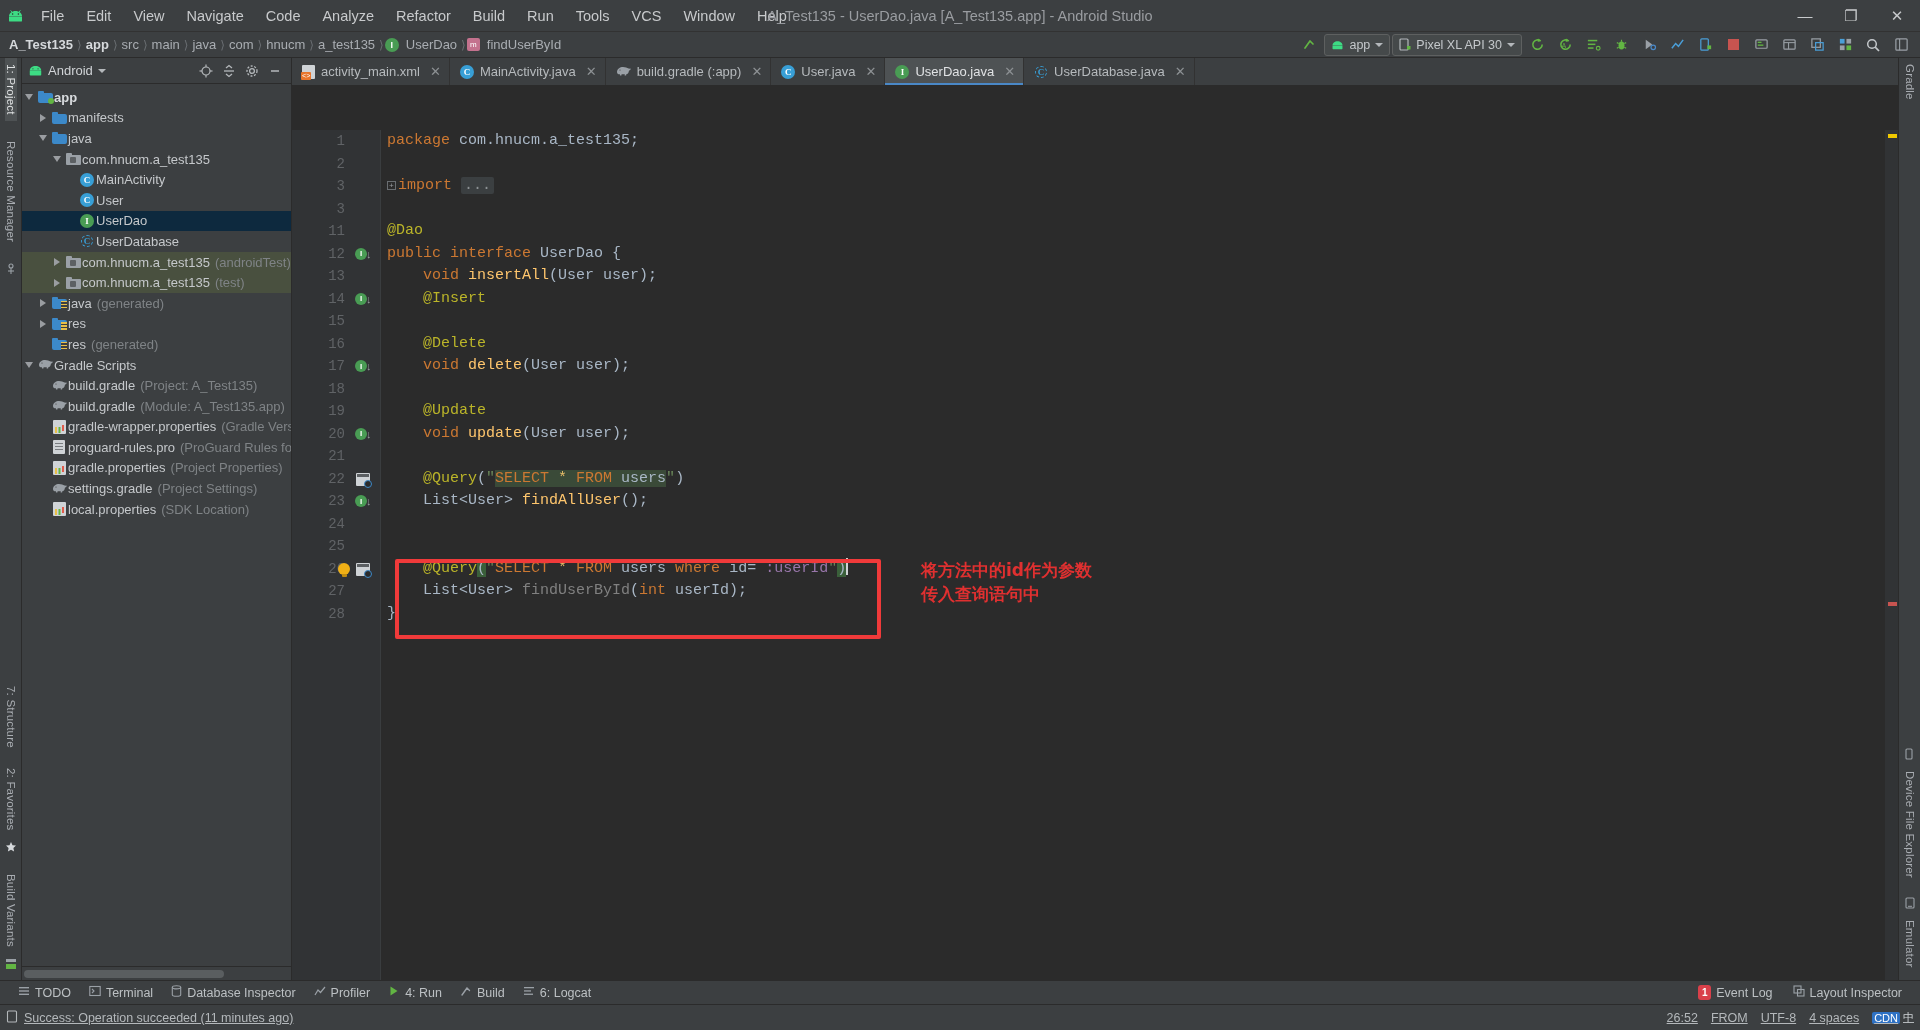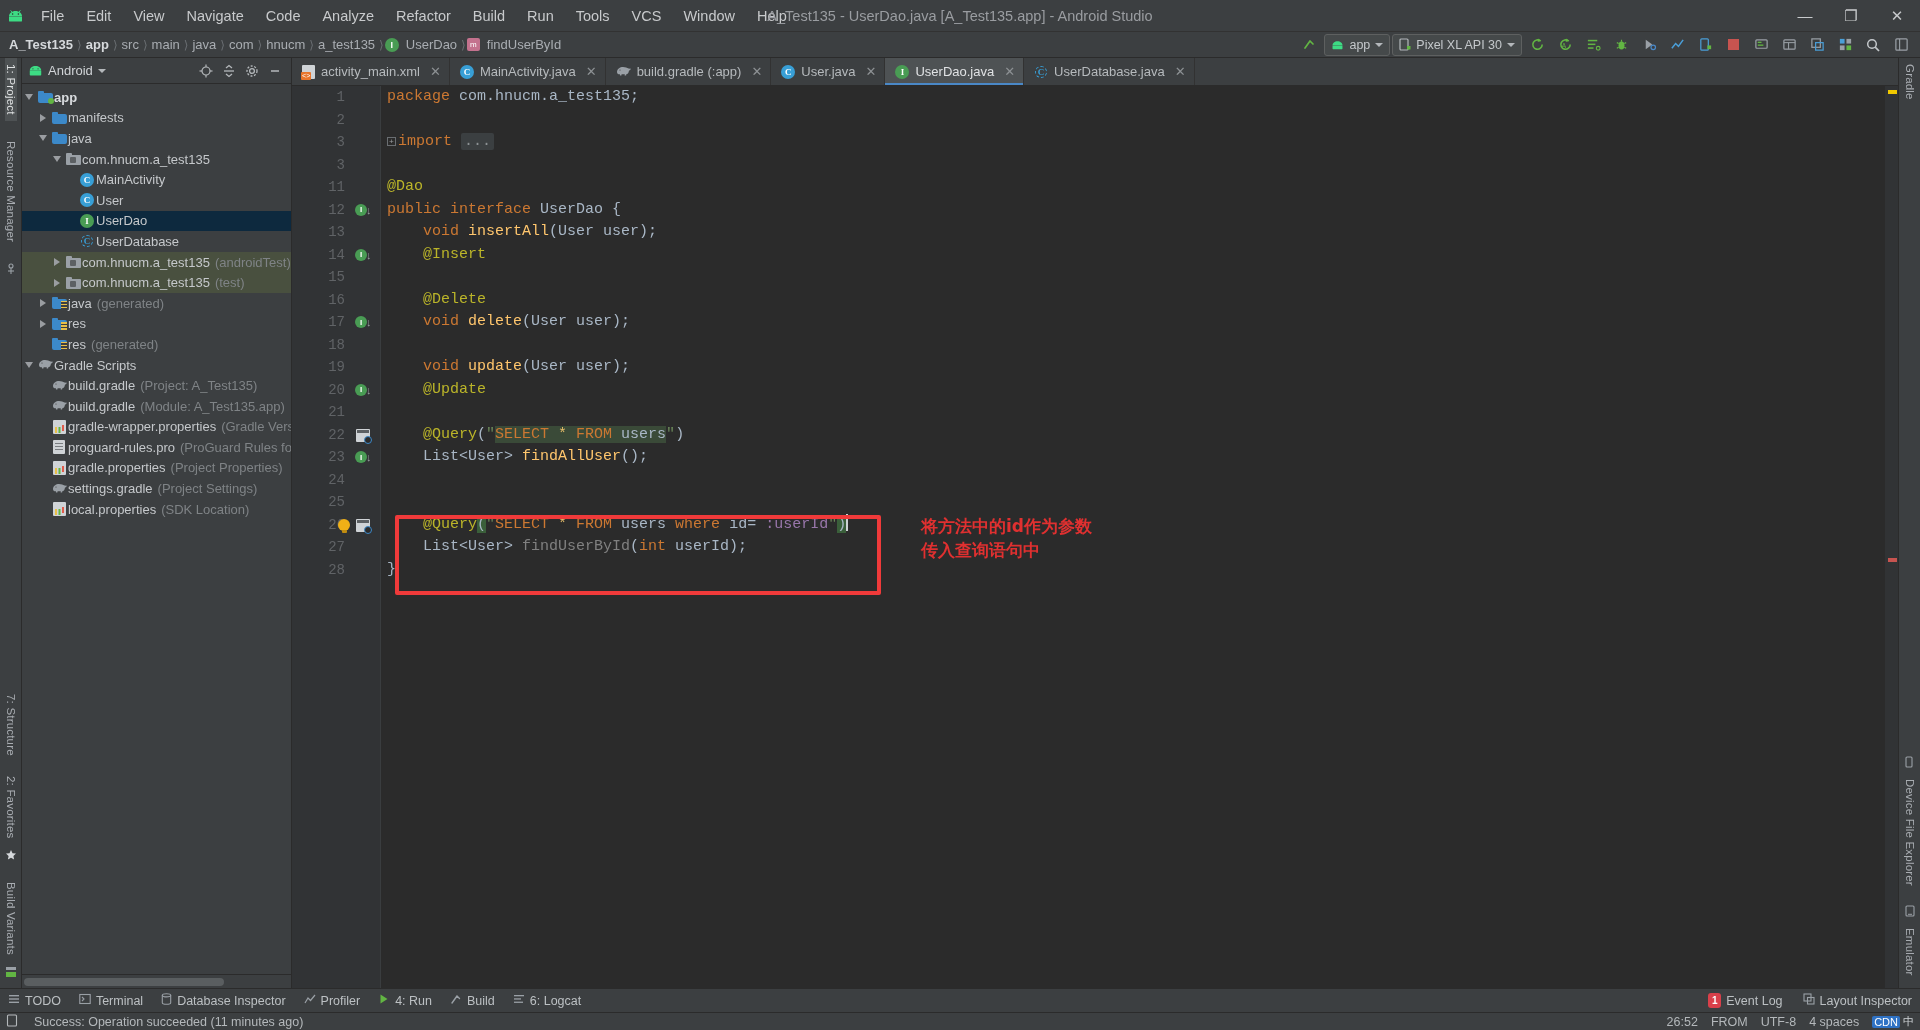--- a/index.html
+++ b/index.html
@@ -122,21 +122,21 @@
   .propic { position:relative; width:13px;height:14px; }
   .propic i { position:absolute; inset:0; background:#cfd3d6; border-radius:1px; }
   .propic b { position:absolute; left:2px;bottom:1px; width:2.5px;height:6px;background:#e8bf48; box-shadow:3.5px 0 0 #62b543, 7px -2px 0 #e05c4b; }
   .docic { width:12px;height:14px;background:#cfd3d6;border-radius:1px;position:relative; }
   .docic::after { content:""; position:absolute; left:2px;top:3px;right:2px;height:1px;background:#7a7e81; box-shadow:0 3px 0 #7a7e81, 0 6px 0 #7a7e81; }
 
   .proj-scroll { height:14px; background:#3c3f41; border-top:1px solid #2b2b2b; position:relative; flex:none; }
   .proj-scroll .thumb { position:absolute; left:2px; top:3px; width:200px; height:8px; background:#5a5e60; border-radius:4px; }
 
   
-  .editor { flex:1; display:flex; flex-direction:column; min-width:0; background:#2b2b2b; }
+  .editor { flex:1; display:flex; flex-direction:column; min-width:0; background:#2b2b2b;gap:44px; }
   .tabs {
     height:28px; background:#3c3f41; display:flex; align-items:stretch; flex:none;
     border-bottom:1px solid #2b2b2b; overflow:hidden;
   }
   .tab {
     display:flex; align-items:center; gap:6px; padding:0 8px 0 10px; font-size:13px;
     color:#b6babd; border-right:1px solid #323232; white-space:nowrap; position:relative;
   }
   .tab.active { background:#4e5254; color:#e0e2e4; }
   .tab.active::after { content:""; position:absolute; left:0; right:0; bottom:0; height:2px; background:#4a88c7; }
@@ -204,32 +204,32 @@
   
   .analysis { width:14px; background:#313335; flex:none; position:relative; border-left:1px solid #2b2b2b; }
   .an-mark { position:absolute; right:1px; width:9px; height:4px; }
 
   
   .rrail { width:22px; background:#3c3f41; border-left:1px solid #2b2b2b; display:flex; flex-direction:column; align-items:center; flex:none; }
 
   
   .toolwin {
     height:24px; background:#3c3f41; display:flex; align-items:center; gap:2px;
-    border-top:1px solid #2b2b2b; padding:0 0; flex:none; font-size:12.5px;
+    border-top:1px solid #2b2b2b; padding:0 10px; flex:none; font-size:12.5px;
   }
   .tw-btn { display:flex; align-items:center; gap:5px; padding:2px 8px; color:#bcc0c3; border-radius:3px; white-space:nowrap; }
   .tw-right { margin-left:auto; display:flex; align-items:center; gap:4px; }
   .badge-num {
     width:13px;height:15px;background:#d9404a;color:#fff;border-radius:3px;
     font-size:10px;display:flex;align-items:center;justify-content:center;font-weight:bold;
   }
 
   .statusbar {
-    height:18px; background:#3c3f41; display:flex; align-items:center; padding:0 6px;
-    border-top:1px solid #2b2b2b; font-size:12.5px; color:#b4b8bb; flex:none; gap:16px;
+    height:26px; background:#3c3f41; display:flex; align-items:center; padding:0 6px;
+    border-top:1px solid #2b2b2b; font-size:12.5px; color:#b4b8bb; flex:none; gap:6px;text-decoration:underline;
   }
   .sb-right { margin-left:auto; display:flex; align-items:center; gap:13px; }
   .sb-it { white-space:nowrap; }
   .ime { display:flex; align-items:center; gap:3px; font-size:11px; color:#cfd3d6; }
   .ime .b1 { background:#2f72c4; color:#fff; padding:0 2px; border-radius:2px; }
 </style>
 </head>
 <body>
 
 <div class="app">
@@ -862,22 +862,22 @@
           <div class="ln"><span class="fold-box">+</span><span class="kw">import</span><span class="plain"> </span><span class="dots">...</span></div>
           <div class="ln"></div>
           <div class="ln"><span class="ann">@Dao</span></div>
           <div class="ln"><span class="kw">public interface </span><span class="plain">UserDao {</span></div>
           <div class="ln"><span class="kw">    void </span><span class="ident">insertAll</span><span class="plain">(User user);</span></div>
           <div class="ln"><span class="ann">    @Insert</span></div>
           <div class="ln"></div>
           <div class="ln"><span class="ann">    @Delete</span></div>
           <div class="ln"><span class="kw">    void </span><span class="ident">delete</span><span class="plain">(User user);</span></div>
           <div class="ln"></div>
+          <div class="ln"><span class="ann">    @Update</span></div>
           <div class="ln"><span class="kw">    void </span><span class="ident">update</span><span class="plain">(User user);</span></div>
-          <div class="ln"><span class="ann">    @Update</span></div>
           <div class="ln"></div>
           <div class="ln"><span class="ann">    @Query</span><span class="plain">(</span><span class="str">"</span><span class="sqlhl"><span class="sql">SELECT </span><span class="sqlk">* </span><span class="sql">FROM </span><span class="plain">users</span></span><span class="str">"</span><span class="plain">)</span></div>
           <div class="ln"><span class="type">    List&lt;User&gt; </span><span class="ident">findAllUser</span><span class="plain">();</span></div>
           <div class="ln"></div>
           <div class="ln"></div>
           <div class="ln"><span class="ann">    @Query</span><span class="greenbr"><span class="plain">(</span></span><span class="str">"</span><span class="sql">SELECT </span><span class="sqlk">* </span><span class="sql">FROM </span><span class="plain">users </span><span class="sql">where </span><span class="plain">id= </span><span class="param">:userId</span><span class="str">"</span><span class="greenbr"><span class="plain">)</span></span><span class="caret-bar"></span></div>
           <div class="ln"><span class="type">    List&lt;User&gt; </span><span class="grey">findUserById</span><span class="plain">(</span><span class="kw">int </span><span class="plain">userId);</span></div>
           <div class="ln"><span class="plain">}</span></div>
 
           <div class="redbox" style="left:14px; top:429px; width:486px; height:80px;"></div>

